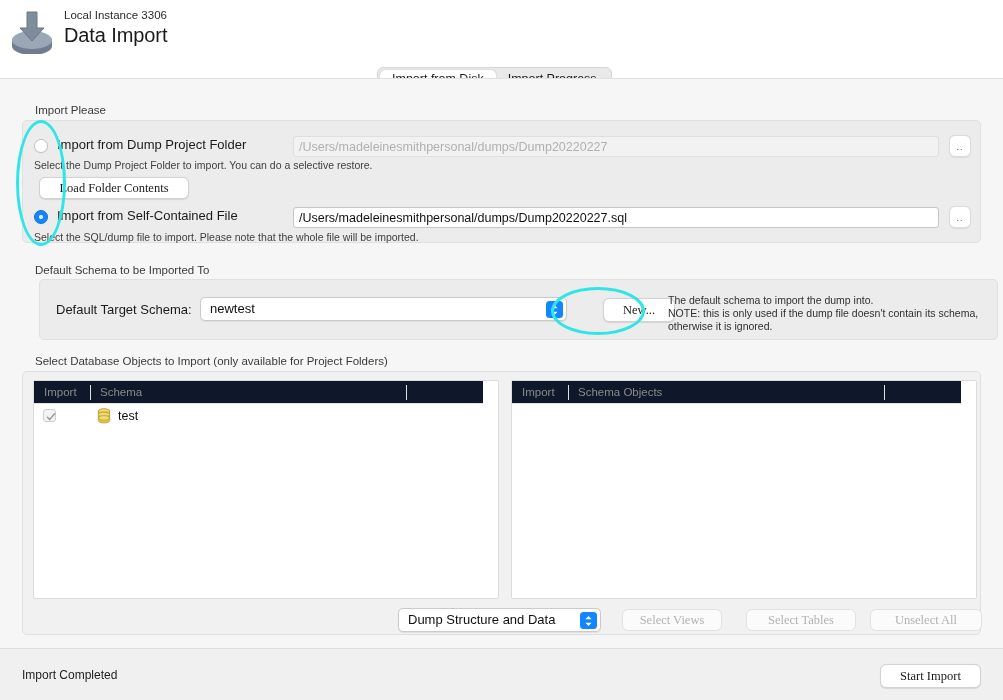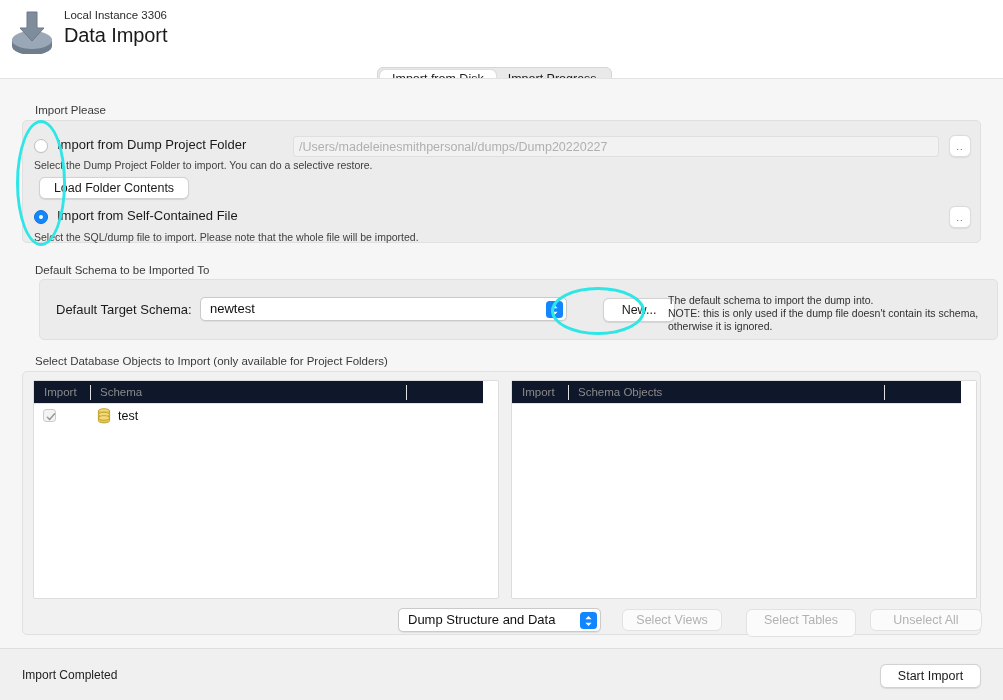--- a/index.html
+++ b/index.html
@@ -42,21 +42,21 @@
   .radio.on { background: #1186ff; border: 1px solid #0f75e0; }
   .radio.on::after { content: ""; position: absolute; left: 4px; top: 4px;
     width: 4px; height: 4px; border-radius: 50%; background: #ffffff; }
   .radio-label { position: absolute; font-size: 13px; color: #1a1a1a; white-space: nowrap; }
   .radio-label.dim { color: #1a1a1a; }
   .hint { position: absolute; font-size: 10.5px; color: #40403f; white-space: nowrap; }
 
   
   .btn { position: absolute; background: #ffffff; border: 1px solid #d2d2d2;
     border-radius: 6px; font-size: 12.5px; color: #1a1a1a; text-align: center;
-    box-shadow: 0 0.5px 1px rgba(0,0,0,.10); cursor: default; white-space: nowrap; }
+    box-shadow: 0 0.5px 1px rgba(0,0,0,.10); cursor: default; white-space: nowrap; font-family: Liberation Serif, serif; }
   .btn.dis { color: #b2b2b2; background: #fbfbfb; box-shadow: none; border-color: #e2e2e2; }
 
   .browse { position: absolute; width: 22px; height: 22px; background: #ffffff;
     border: 1px solid #dcdcdc; border-radius: 6px; box-shadow: 0 0.5px 1px rgba(0,0,0,.08);
     font-size: 9px; color: #555; line-height: 22px; text-align: center; letter-spacing: 1px; }
 
   
   .field { position: absolute; height: 21px; border-radius: 3px; font-size: 12.5px;
     line-height: 20px; padding: 0 5px; overflow: hidden; white-space: nowrap; }
   .field.on { background: #ffffff; border: 1px solid #c6c6c6; color: #111111; }
@@ -129,20 +129,21 @@
       <div class="radio" style="left:11px; top:18px;"></div>
       <div class="radio-label dim" style="left:34px; top:16px;">Import from Dump Project Folder</div>
       <div class="field off" style="left:270px; top:15px; width:646px;">/Users/madeleinesmithpersonal/dumps/Dump20220227</div>
       <div class="browse" style="left:926px; top:14px;">..</div>
       <div class="hint" style="left:11px; top:38px;">Select the Dump Project Folder to import. You can do a selective restore.</div>
 
       <div class="btn" style="left:16px; top:56px; width:150px; height:22px; line-height:20px;">Load Folder Contents</div>
 
       <div class="radio on" style="left:11px; top:89px;"></div>
       <div class="radio-label" style="left:34px; top:87px;">Import from Self-Contained File</div>
+      <div class="field on" style="left:270px; top:86px; width:646px;">/Users/madeleinesmithpersonal/dumps/Dump20220227.sql</div>
       <div class="browse" style="left:926px; top:85px;">..</div>
       <div class="hint" style="left:11px; top:110px;">Select the SQL/dump file to import. Please note that the whole file will be imported.</div>
     </div>
 
     <div class="sec-label" style="left:35px; top:185px;">Default Schema to be Imported To</div>
 
     <div class="groupbox" style="left:39px; top:200px; width:959px; height:61px;">
 
       <div class="radio-label" style="left:16px; top:22px;">Default Target Schema:</div>
 
@@ -205,21 +206,21 @@
         <span class="val">Dump Structure and Data</span>
         <span class="stepper">
           <svg width="11" height="12" viewBox="0 0 11 12">
             <path d="M5.5 1 L8.6 4.3 L2.4 4.3 Z" fill="#ffffff"></path>
             <path d="M5.5 11 L2.4 7.7 L8.6 7.7 Z" fill="#ffffff"></path>
           </svg>
         </span>
       </div>
 
       <div class="btn dis" style="left:599px; top:237px; width:100px; height:22px; line-height:20px;">Select Views</div>
-      <div class="btn dis" style="left:723px; top:237px; width:110px; height:28px; line-height:20px;">Select Tables</div>
+      <div class="btn dis" style="left:723px; top:237px; width:110px; height:22px; line-height:20px;">Select Tables</div>
       <div class="btn dis" style="left:847px; top:237px; width:112px; height:22px; line-height:20px;">Unselect All</div>
     </div>
 
   </div>
 
   <div class="footer">
     <div class="status">Import Completed</div>
     <div class="btn" style="left:880px; top:15px; width:101px; height:24px; line-height:22px;">Start Import</div>
   </div>
 

